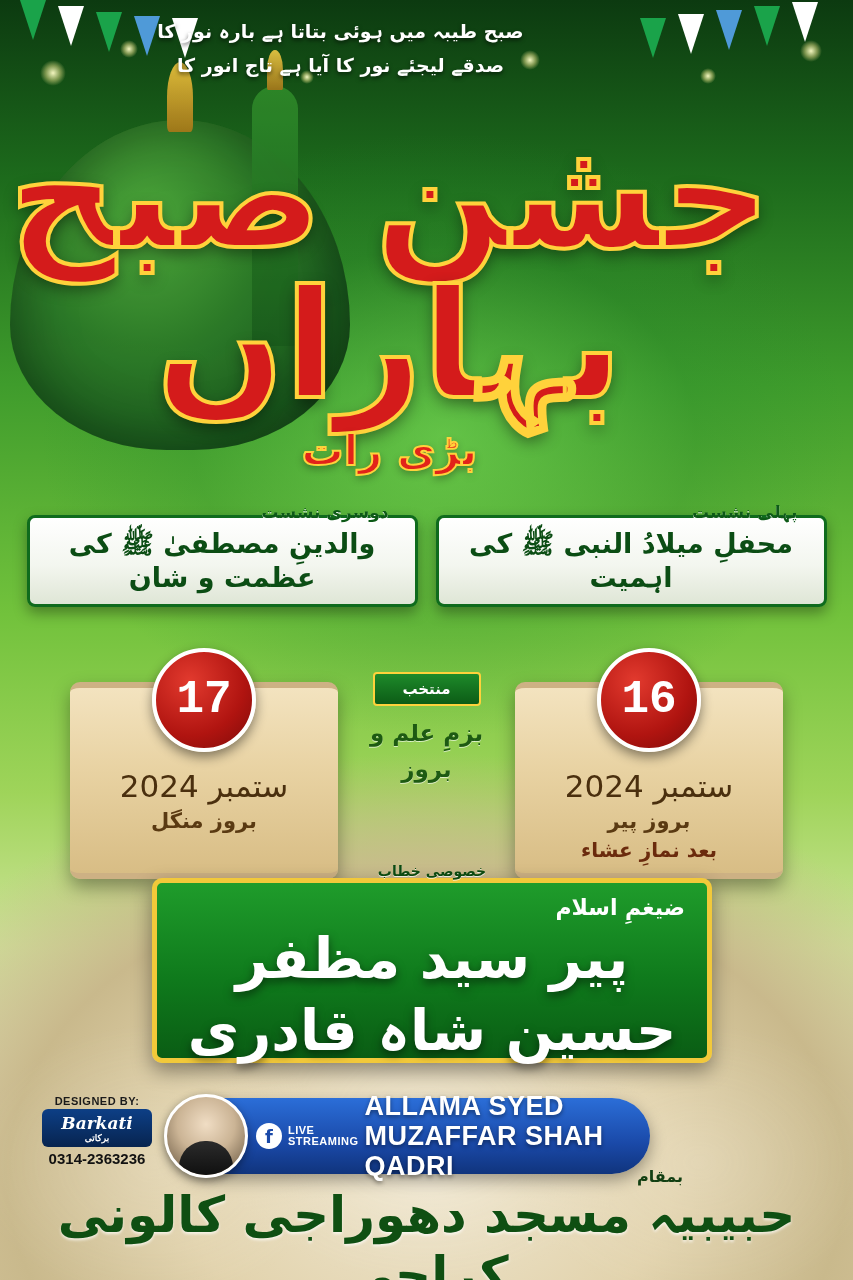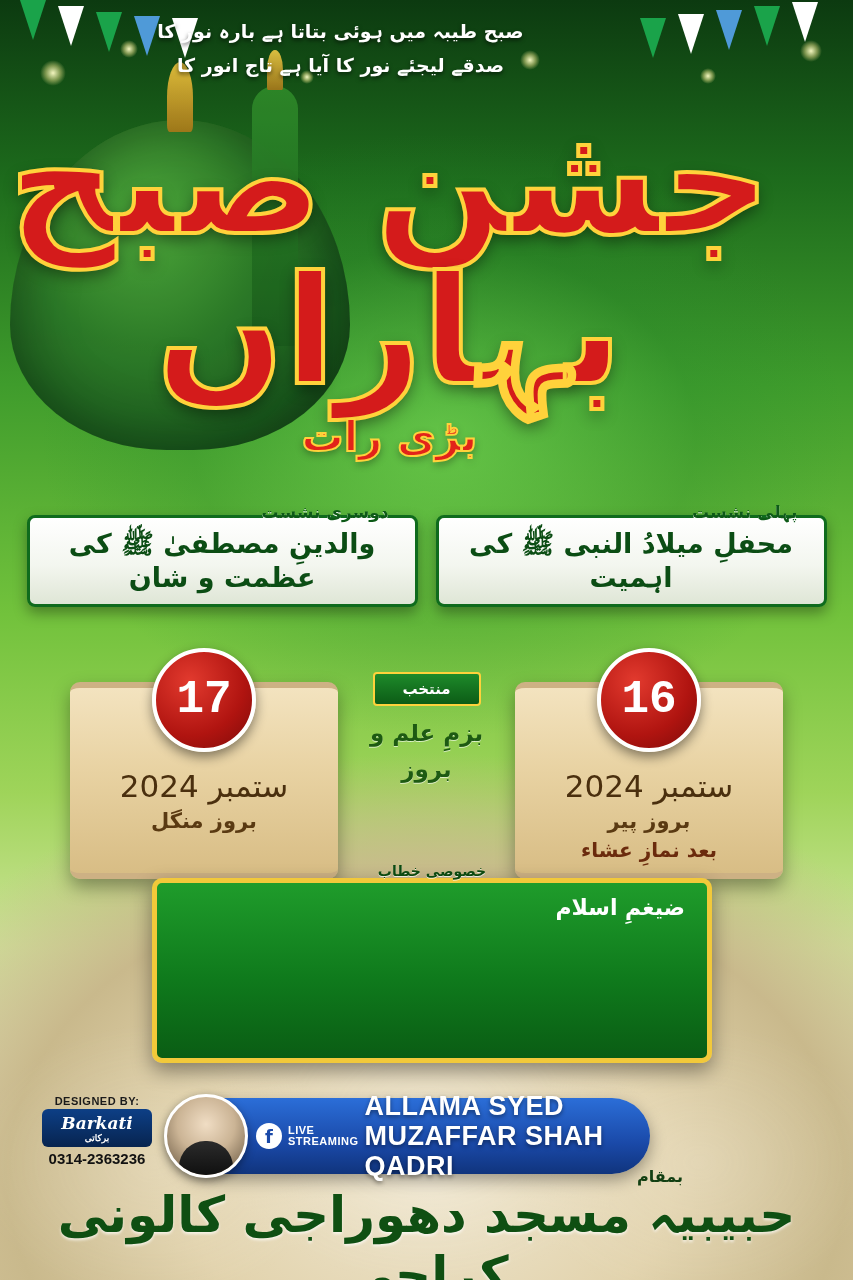--- a/index.html
+++ b/index.html
@@ -50,21 +50,21 @@
   }
   
   .couplet{
     position:absolute;top:14px;left:0;width:681px;text-align:center;
     color:#ffffff;text-shadow:0 2px 4px rgba(0,0,0,.6);
     direction:rtl;font-family:"DejaVu Sans", sans-serif;
   }
   .couplet div{font-size:19px;line-height:34px;font-weight:bold;}
   
   .title-wrap{
-    position:absolute;top:106px;left:0;width:779px;text-align:center;direction:rtl;
+    position:absolute;top:120px;left:0;width:779px;text-align:center;direction:rtl;
   }
   .title-main{
     font-family:"DejaVu Sans", sans-serif;
     font-size:150px;line-height:150px;font-weight:bold;
     color:#d41b1b;
     -webkit-text-stroke:4px #ffd23b;
     text-shadow:0 0 2px #ffe97a, 0 6px 16px rgba(0,0,0,.45);
     letter-spacing:-6px;
   }
   .title-sub{
@@ -272,20 +272,21 @@
       </div>
     </div>
   </div>
 
   <div class="center-tag">منتخب</div>
   <div class="center-mid">بزمِ علم و بروز</div>
 
   <div class="speaker">
     <div class="khitab">خصوصی خطاب</div>
     <div class="title-small">ضیغمِ اسلام</div>
+    <div class="name">پیر سید مظفر حسین شاہ قادری</div>
   </div>
 
   <div class="designer">
     <div class="dby">DESIGNED BY:</div>
     <div class="brand">
       <span>Barkati</span>
       <small>برکاتی</small>
     </div>
     <div class="phone">0314-2363236</div>
   </div>

